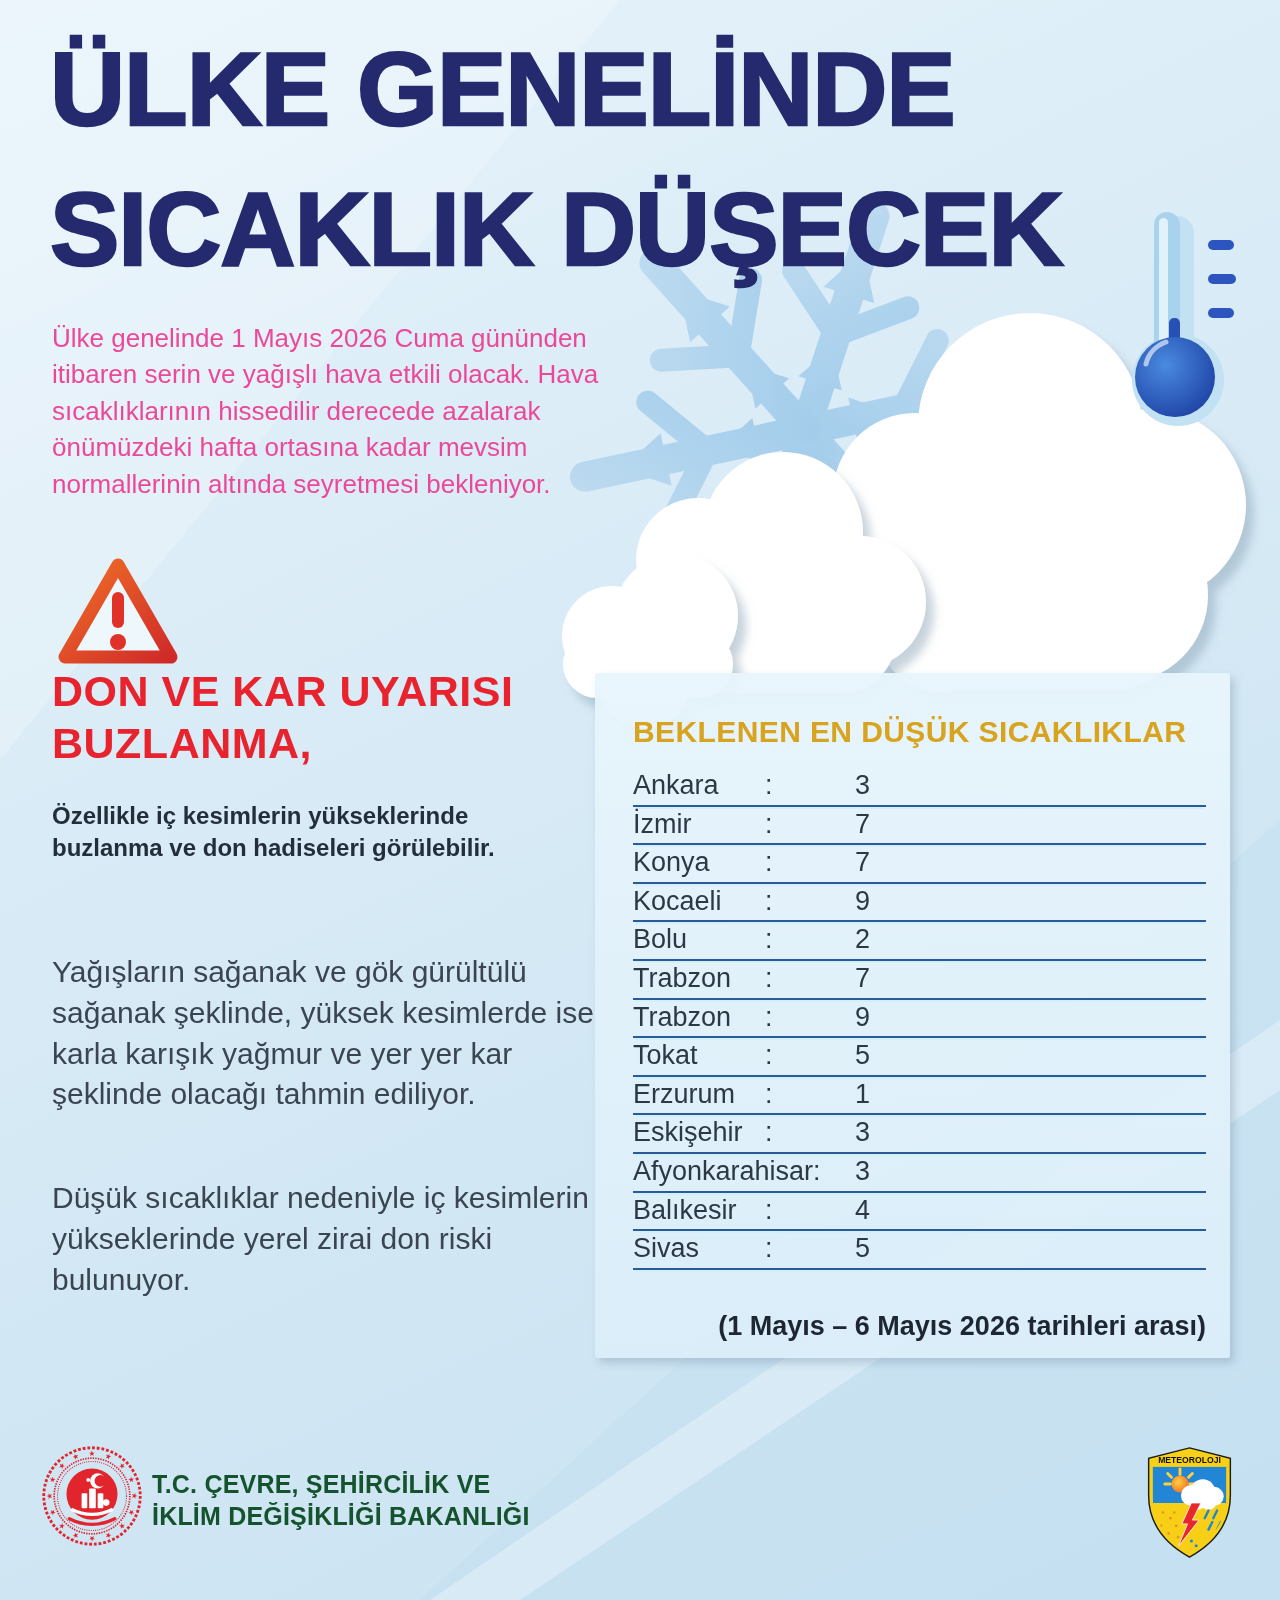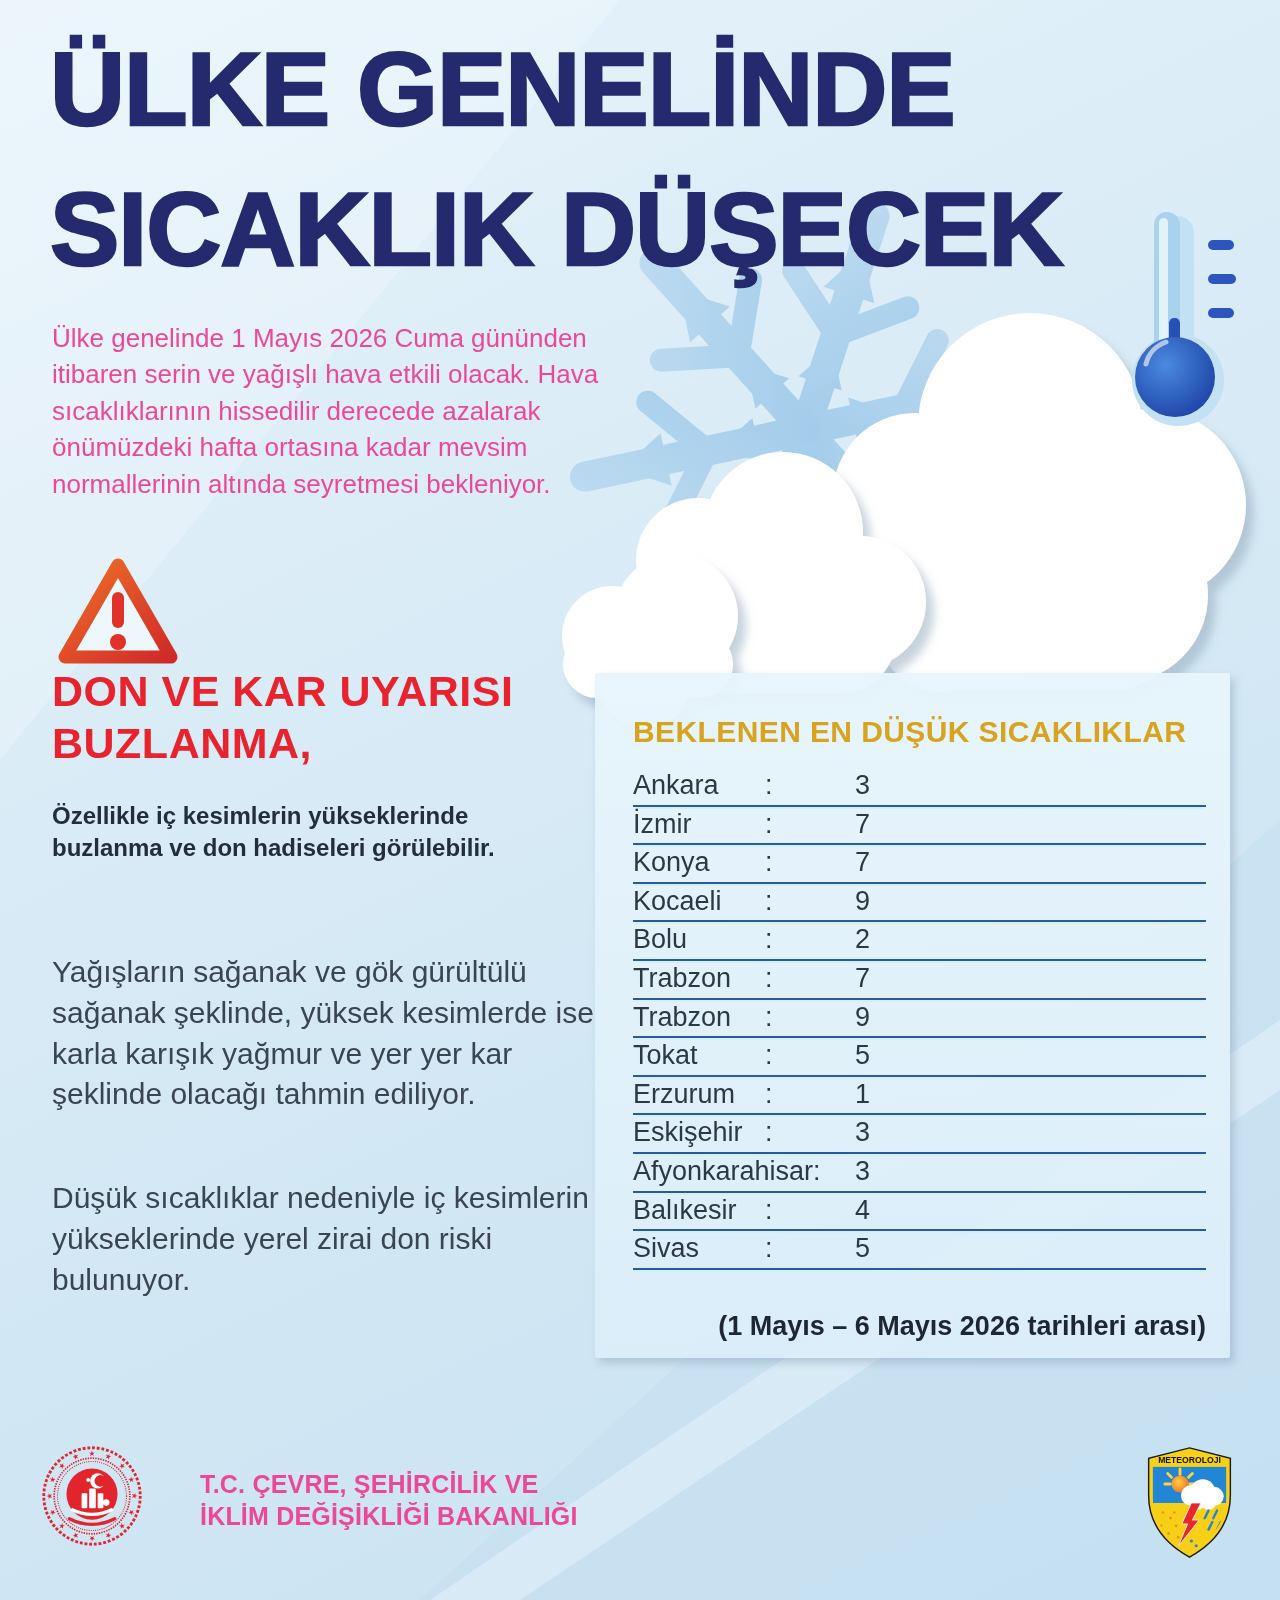--- a/index.html
+++ b/index.html
@@ -63,21 +63,21 @@
   .temp-row .colon{display:inline-block;}
   .temp-row .val{position:absolute;left:222px;top:0;}
   #temps-note{
     position:absolute;right:24px;bottom:16px;
     font-size:27px;font-weight:bold;color:#1f2633;white-space:nowrap;
   }
   
   #ministry-logo{position:absolute;left:40px;top:1444px;z-index:2;}
   #ministry-text{
     position:absolute;left:152px;top:1468px;z-index:2;
-    color:#ec4899;font-weight:bold;font-size:25px;line-height:1.28;letter-spacing:0.2px;margin-left:48px;
+    color:#14532d;font-weight:bold;font-size:25px;line-height:1.28;letter-spacing:0.2px;
   }
   #met-logo{position:absolute;left:1142px;top:1446px;z-index:2;}
 </style>
 </head>
 <body>
 
 <svg id="bg-art" data-name="background-art" width="1280" height="1600" viewBox="0 0 1280 1600">
   <defs>
     <linearGradient id="sfGrad" gradientUnits="userSpaceOnUse" x1="-230" y1="-230" x2="230" y2="230">
       <stop offset="0" stop-color="#cfe4f4"></stop>

